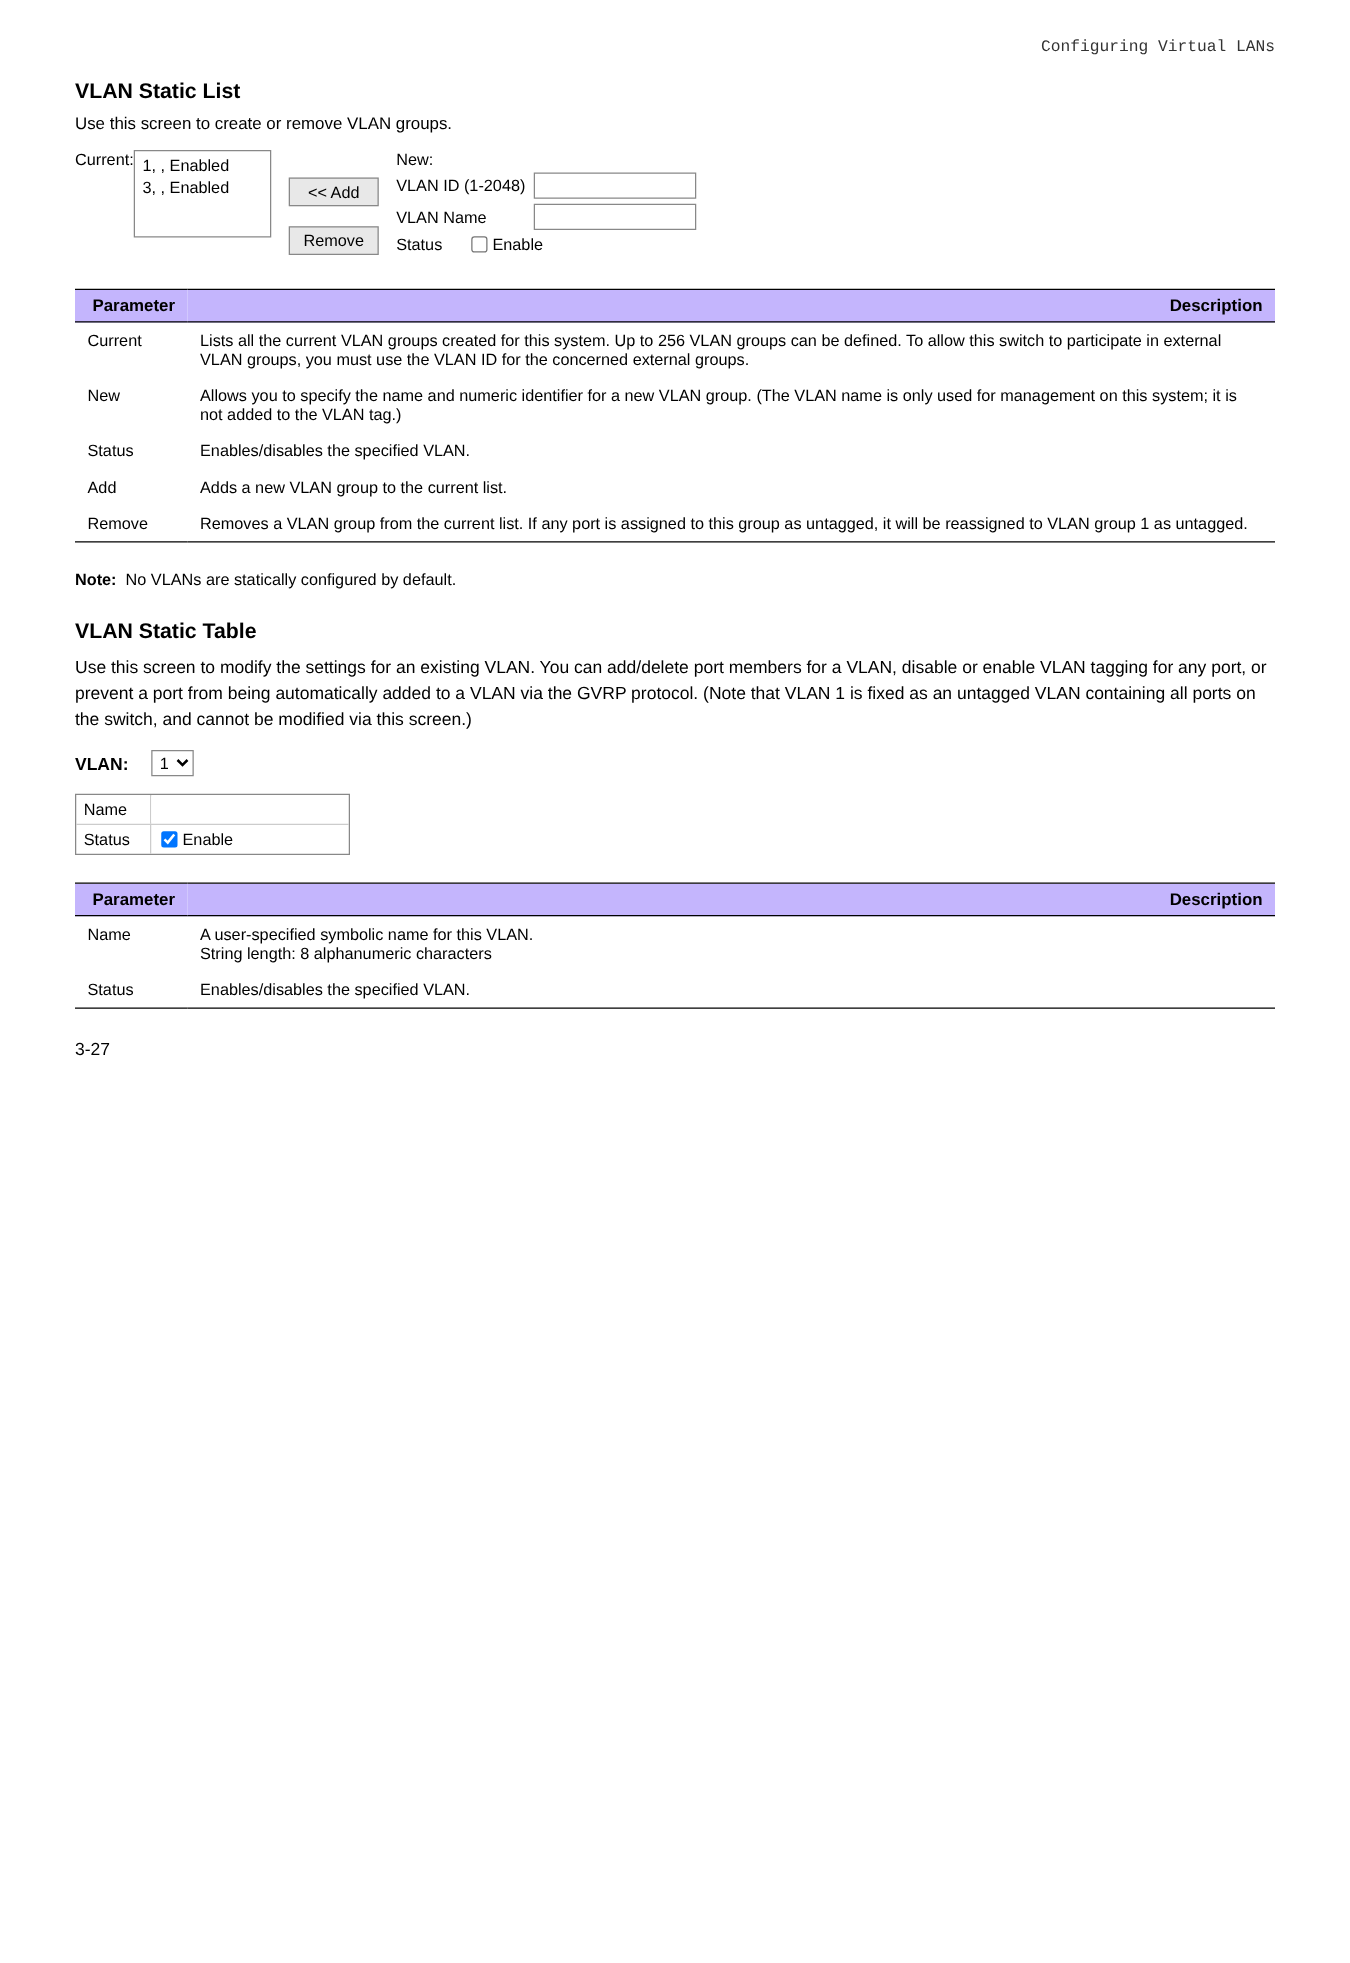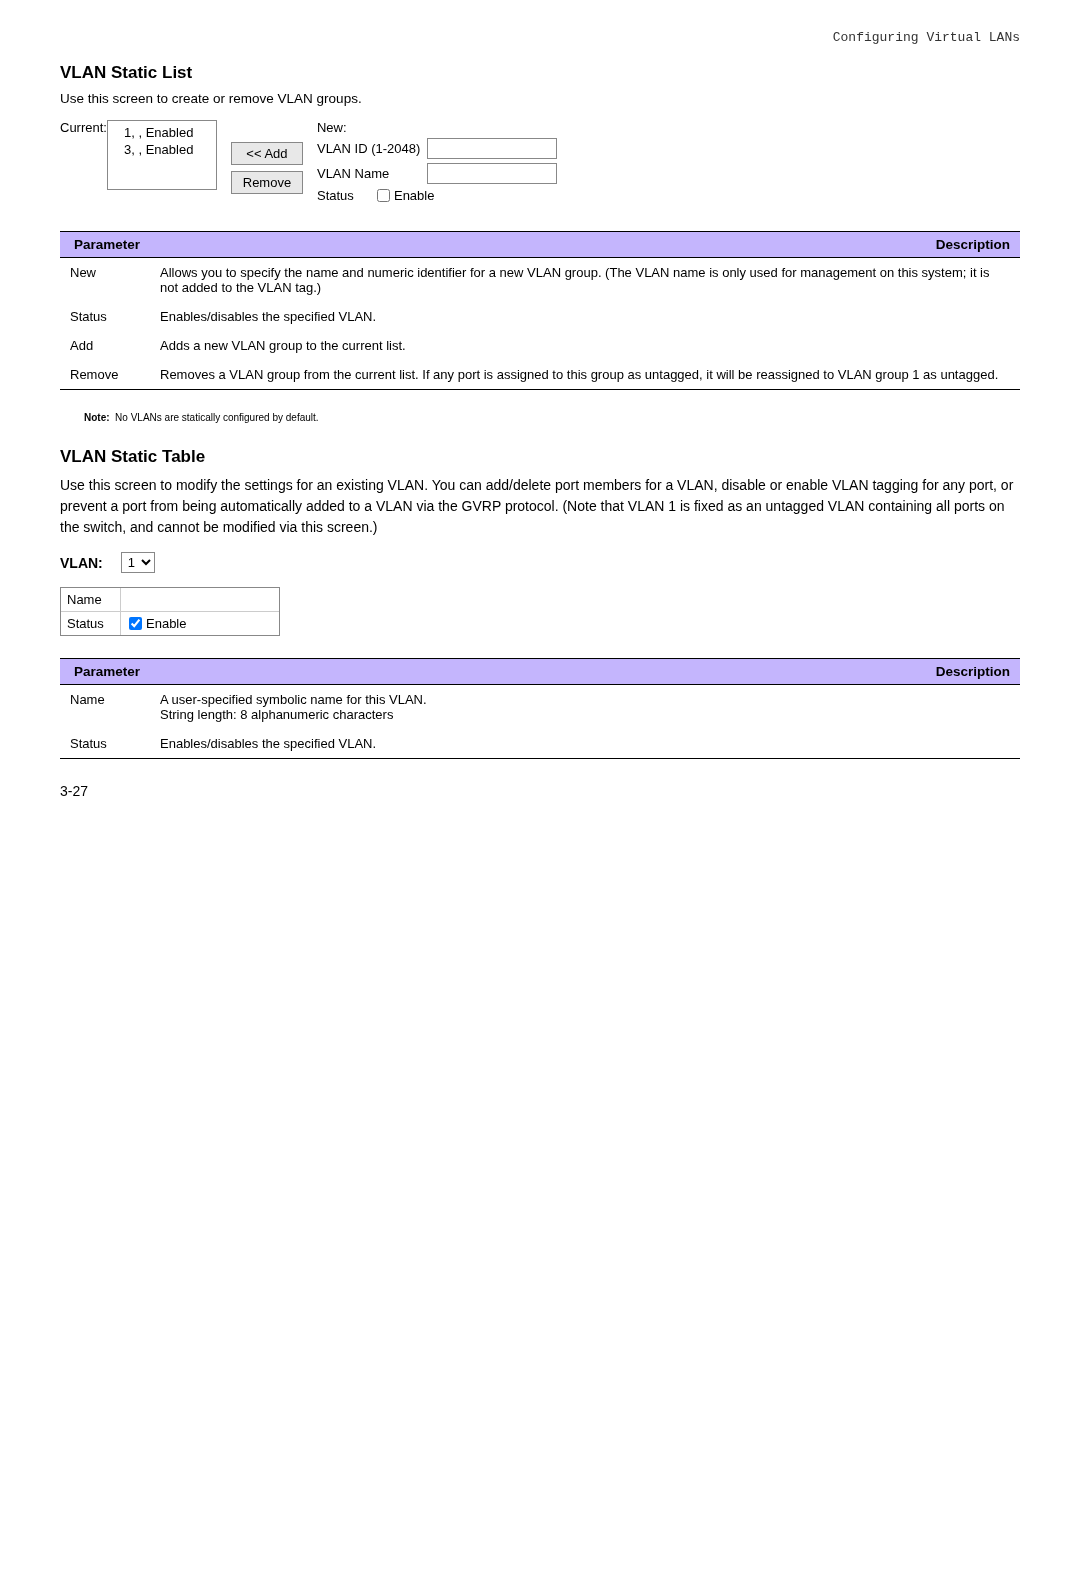--- a/index.html
+++ b/index.html
@@ -32,33 +32,33 @@
     .form-area {
       display: flex;
       gap: 0;
       margin-bottom: 24px;
       align-items: flex-start;
     }
     .current-box {
       border: 1px solid #888;
       min-width: 110px;
       min-height: 70px;
-      padding: 4px 16px;
+      padding: 4px 6px;
       font-size: 13px;
       background: #fff;
     }
     .current-label, .new-label {
       font-size: 13px;
       margin-bottom: 3px;
       display: block;
     }
     .btn-group {
       display: flex;
       flex-direction: column;
-      gap: 6px;
+      gap: 16px;
       margin: 22px 14px 0 14px;
     }
     .btn {
       border: 1px solid #888;
       background: #e8e8e8;
       padding: 3px 10px;
       font-size: 13px;
       cursor: pointer;
       min-width: 72px;
       text-align: center;
@@ -114,23 +114,22 @@
       vertical-align: top;
     }
     .param-table td:first-child {
       width: 90px;
       white-space: nowrap;
     }
     .param-table tr:last-child td {
       border-bottom: 1.5px solid #000;
     }
     .note-line {
-      font-size: 10px;
+      font-size: 13px;
       margin-bottom: 24px;
-      margin-left: 24px;
     }
     .note-line strong {
       font-weight: bold;
     }
     
     .vlan-table-desc {
       font-size: 14px;
       line-height: 1.5;
       margin-bottom: 14px;
     }
@@ -241,20 +240,24 @@
 
 <table class="param-table">
   <thead>
     <tr>
       <th>Parameter</th>
       <th>Description</th>
     </tr>
   </thead>
   <tbody>
     <tr>
+      <td>Current</td>
+      <td>Lists all the current VLAN groups created for this system. Up to 256 VLAN groups can be defined. To allow this switch to participate in external VLAN groups, you must use the VLAN ID for the concerned external groups.</td>
+    </tr>
+    <tr>
       <td>New</td>
       <td>Allows you to specify the name and numeric identifier for a new VLAN group. (The VLAN name is only used for management on this system; it is not added to the VLAN tag.)</td>
     </tr>
     <tr>
       <td>Status</td>
       <td>Enables/disables the specified VLAN.</td>
     </tr>
     <tr>
       <td>Add</td>
       <td>Adds a new VLAN group to the current list.</td>

